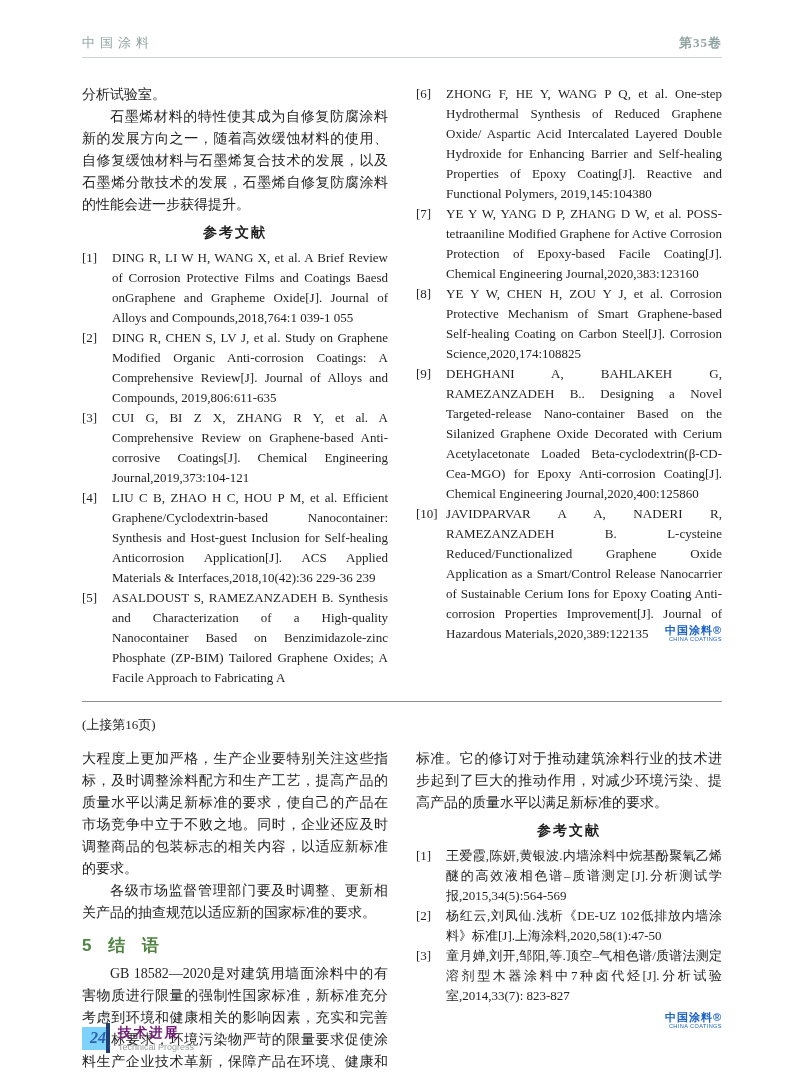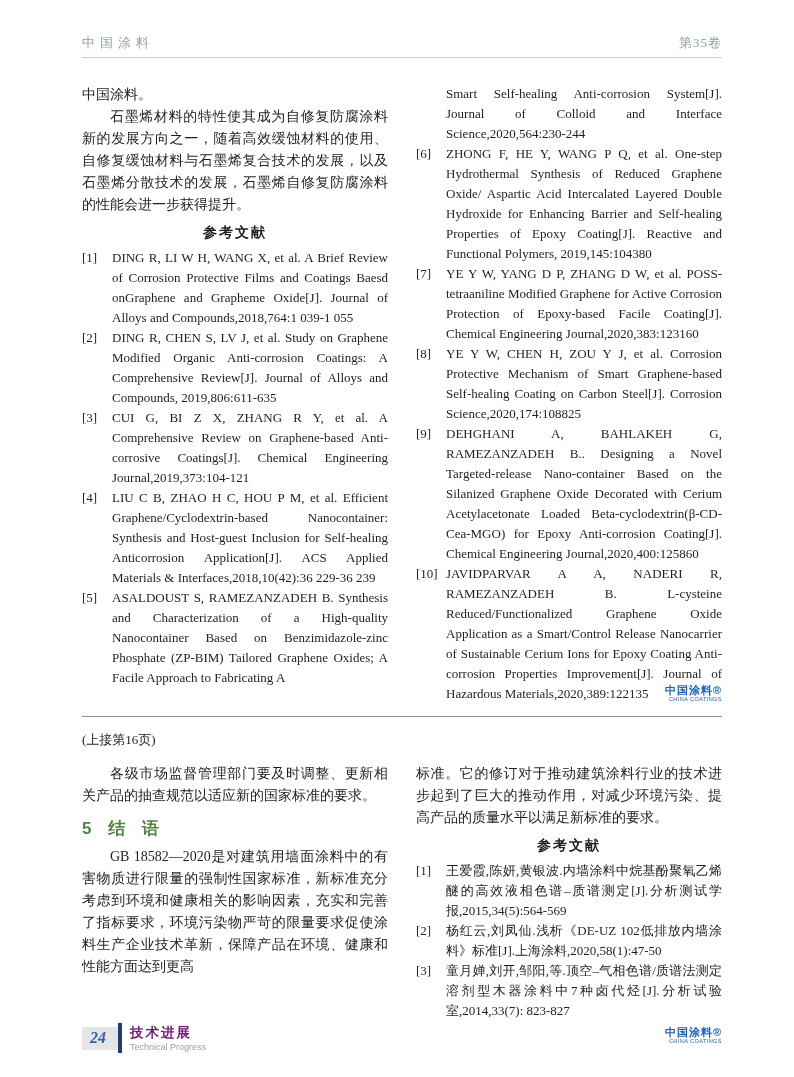--- a/index.html
+++ b/index.html
@@ -13,21 +13,21 @@
     font-family:"Liberation Serif","DejaVu Serif",serif;
     color:#1f1f1f;
   }
   
   .running-head {
     display:flex; justify-content:space-between; align-items:flex-end;
     border-bottom:1px solid #c9d1d0; padding-bottom:5px;
     color:#91a3a1; font-size:13px;
   }
   .rh-left { letter-spacing:5px; }
-  .rh-right { letter-spacing:1px; }
+  .rh-right { letter-spacing:1px;font-weight:bold; }
 
   
   .cols { display:flex; gap:28px; }
   .col { flex:1 1 0; min-width:0; }
   .cols-top { margin-top:26px; }
   .cols-bottom { margin-top:14px; }
 
   
   .cn-para {
     font-size:14px; line-height:22px; text-align:justify;
@@ -68,21 +68,21 @@
     transform:scale(0.8); transform-origin:right top;
     font-family:"Liberation Sans","DejaVu Sans",sans-serif;
   }
 
   
   .footer {
     position:absolute; left:82px; bottom:16px;
     display:flex; align-items:center;
   }
   .page-num-box {
-    background:#e5e5e5; padding:2px 12px 3px 8px;
+    background:#7dd3fc; padding:2px 0 3px 8px;
     font-style:italic; font-weight:bold; font-size:16px; color:#2e5fb0;
     font-family:"Liberation Serif","DejaVu Serif",serif;
   }
   .footer-bar { width:4px; height:30px; background:#1d3f73; }
   .footer-text { margin-left:8px; display:flex; flex-direction:column; justify-content:center; }
   .footer-cn {
     font-size:13.5px; color:#701a75; letter-spacing:2px; font-weight:bold;
     font-family:"Liberation Sans","DejaVu Sans",sans-serif;
   }
   .footer-en {
@@ -96,21 +96,21 @@
 <div class="page">
 
   <div class="running-head">
     <span class="rh-left">中国涂料</span>
     <span class="rh-right">第35卷</span>
   </div>
 
   <div class="cols cols-top">
 
     <div class="col">
-      <p class="cn-para">中国涂料。</p>
+      <p class="cn-para">分析试验室。</p>
       <p class="cn-para indent">石墨烯材料的特性使其成为自修复防腐涂料新的发展方向之一，随着高效缓蚀材料的使用、自修复缓蚀材料与石墨烯复合技术的发展，以及石墨烯分散技术的发展，石墨烯自修复防腐涂料的性能会进一步获得提升。</p>
       <div class="ref-heading">参考文献</div>
 
       <div class="ref">
         <span class="ref-num">[1]</span>
         <span class="ref-text">DING R, LI W H, WANG X, et al. A Brief Review of Corrosion Protective Films and Coatings Baesd onGraphene and Grapheme Oxide[J]. Journal of Alloys and Compounds,2018,764:1 039-1 055</span>
       </div>
       <div class="ref">
         <span class="ref-num">[2]</span>
         <span class="ref-text">DING R, CHEN S, LV J, et al. Study on Graphene Modified Organic Anti-corrosion Coatings: A Comprehensive Review[J]. Journal of Alloys and Compounds, 2019,806:611-635</span>
@@ -123,21 +123,20 @@
         <span class="ref-num">[4]</span>
         <span class="ref-text">LIU C B, ZHAO H C, HOU P M, et al. Efficient Graphene/Cyclodextrin-based Nanocontainer: Synthesis and Host-guest Inclusion for Self-healing Anticorrosion Application[J]. ACS Applied Materials &amp; Interfaces,2018,10(42):36 229-36 239</span>
       </div>
       <div class="ref">
         <span class="ref-num">[5]</span>
         <span class="ref-text">ASALDOUST S, RAMEZANZADEH B. Synthesis and Characterization of a High-quality Nanocontainer Based on Benzimidazole-zinc Phosphate (ZP-BIM) Tailored Graphene Oxides; A Facile Approach to Fabricating A</span>
       </div>
     </div>
 
     <div class="col">
-      <p class="ref-cont">Smart Self-healing Anti-corrosion System[J]. Journal of Colloid and Interface Science,2020,564:230-244</p>
 
       <div class="ref">
         <span class="ref-num">[6]</span>
         <span class="ref-text">ZHONG F, HE Y, WANG P Q, et al. One-step Hydrothermal Synthesis of Reduced Graphene Oxide/ Aspartic Acid Intercalated Layered Double Hydroxide for Enhancing Barrier and Self-healing Properties of Epoxy Coating[J]. Reactive and Functional Polymers, 2019,145:104380</span>
       </div>
       <div class="ref">
         <span class="ref-num">[7]</span>
         <span class="ref-text">YE Y W, YANG D P, ZHANG D W, et al. POSS-tetraaniline Modified Graphene for Active Corrosion Protection of Epoxy-based Facile Coating[J]. Chemical Engineering Journal,2020,383:123160</span>
       </div>
       <div class="ref">
@@ -160,20 +159,21 @@
     </div>
   </div>
 
   <hr class="article-divider">
 
   <div class="continued-note">(上接第16页)</div>
 
   <div class="cols cols-bottom">
 
     <div class="col">
+      <p class="cn-para">大程度上更加严格，生产企业要特别关注这些指标，及时调整涂料配方和生产工艺，提高产品的质量水平以满足新标准的要求，使自己的产品在市场竞争中立于不败之地。同时，企业还应及时调整商品的包装标志的相关内容，以适应新标准的要求。</p>
       <p class="cn-para indent">各级市场监督管理部门要及时调整、更新相关产品的抽查规范以适应新的国家标准的要求。</p>
       <div class="sec-heading">5 结 语</div>
       <p class="cn-para indent">GB 18582—2020是对建筑用墙面涂料中的有害物质进行限量的强制性国家标准，新标准充分考虑到环境和健康相关的影响因素，充实和完善了指标要求，环境污染物严苛的限量要求促使涂料生产企业技术革新，保障产品在环境、健康和性能方面达到更高</p>
     </div>
 
     <div class="col">
       <p class="cn-para">标准。它的修订对于推动建筑涂料行业的技术进步起到了巨大的推动作用，对减少环境污染、提高产品的质量水平以满足新标准的要求。</p>
       <div class="ref-heading">参考文献</div>
 
       <div class="ref">

